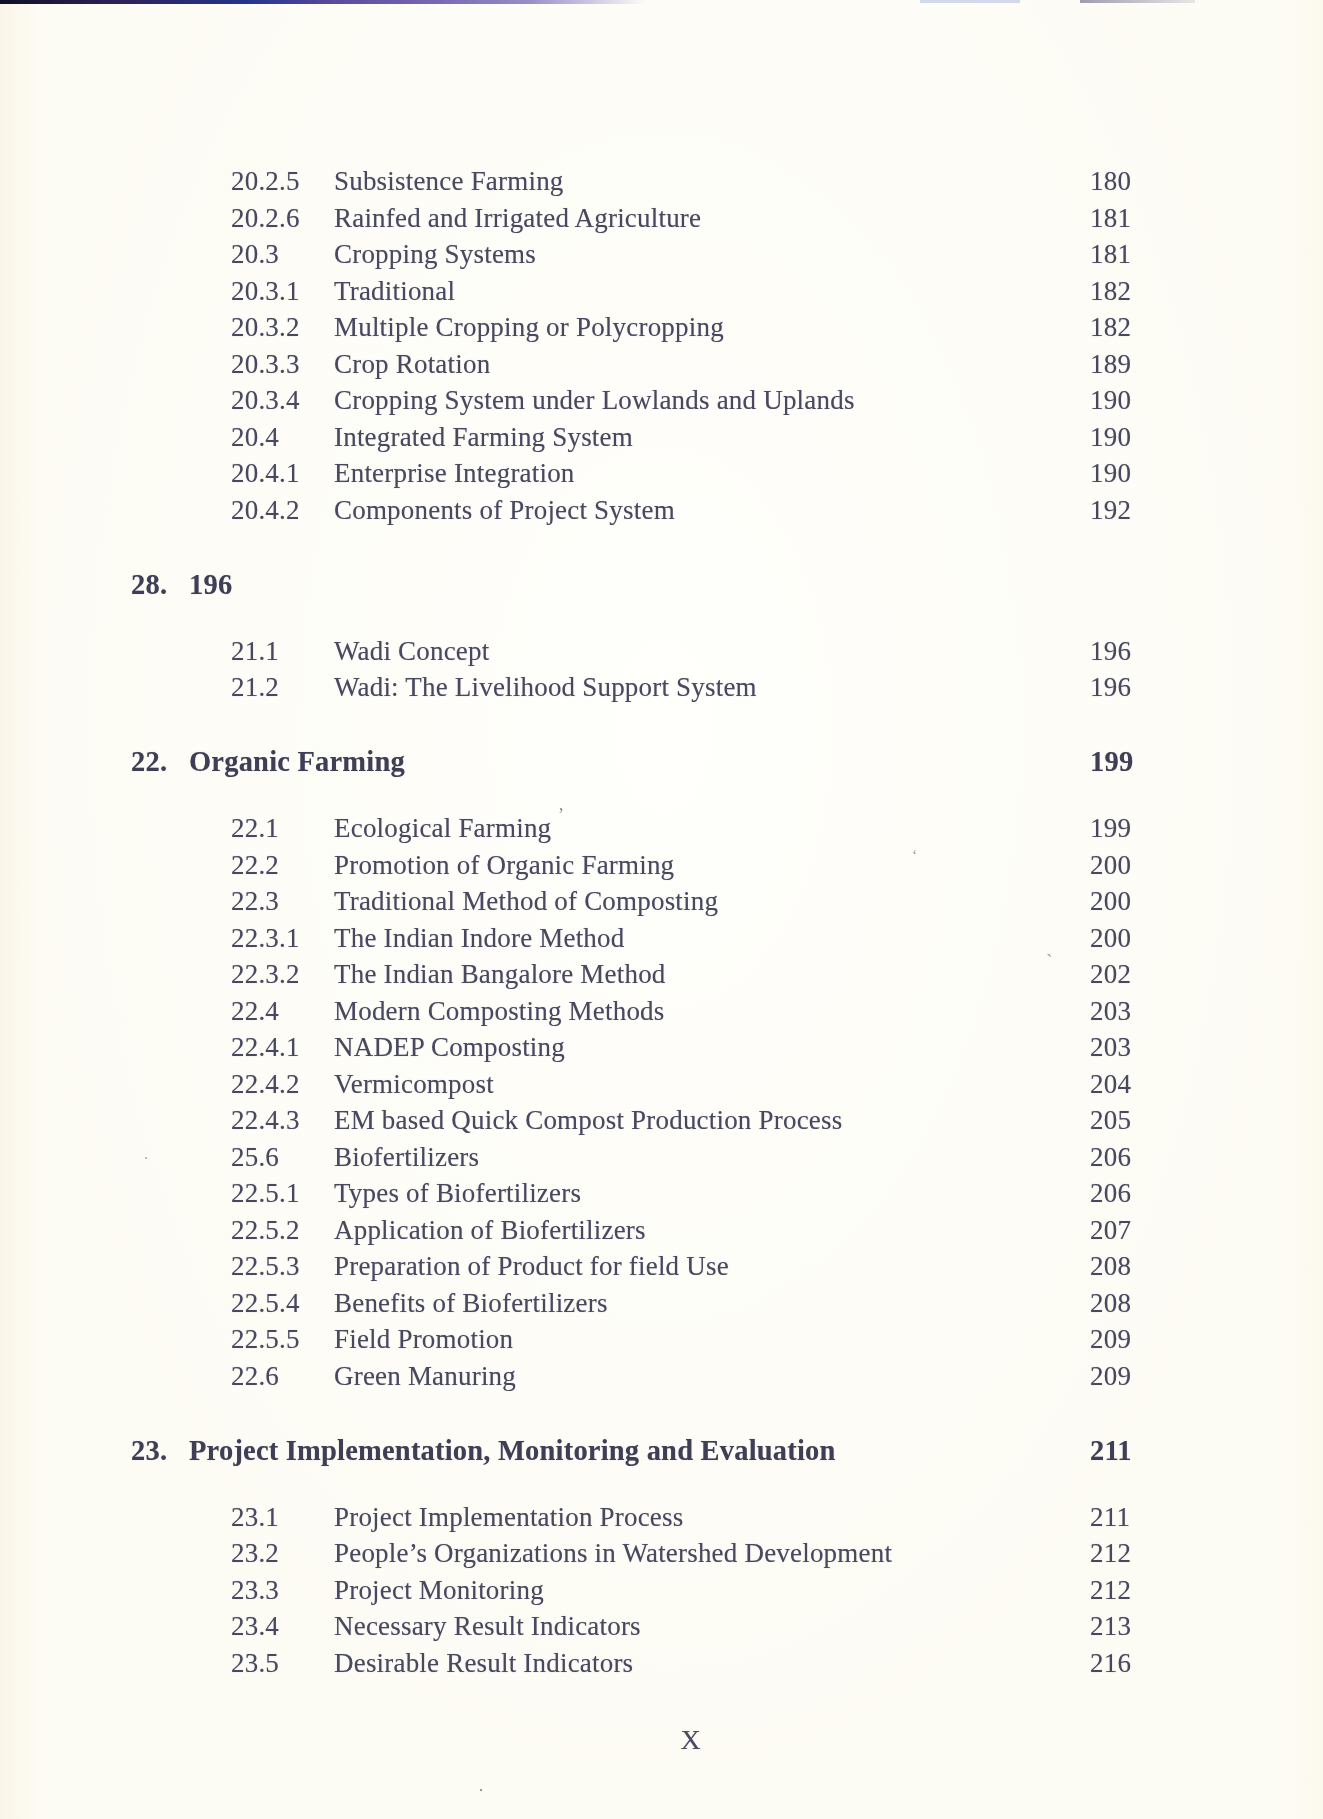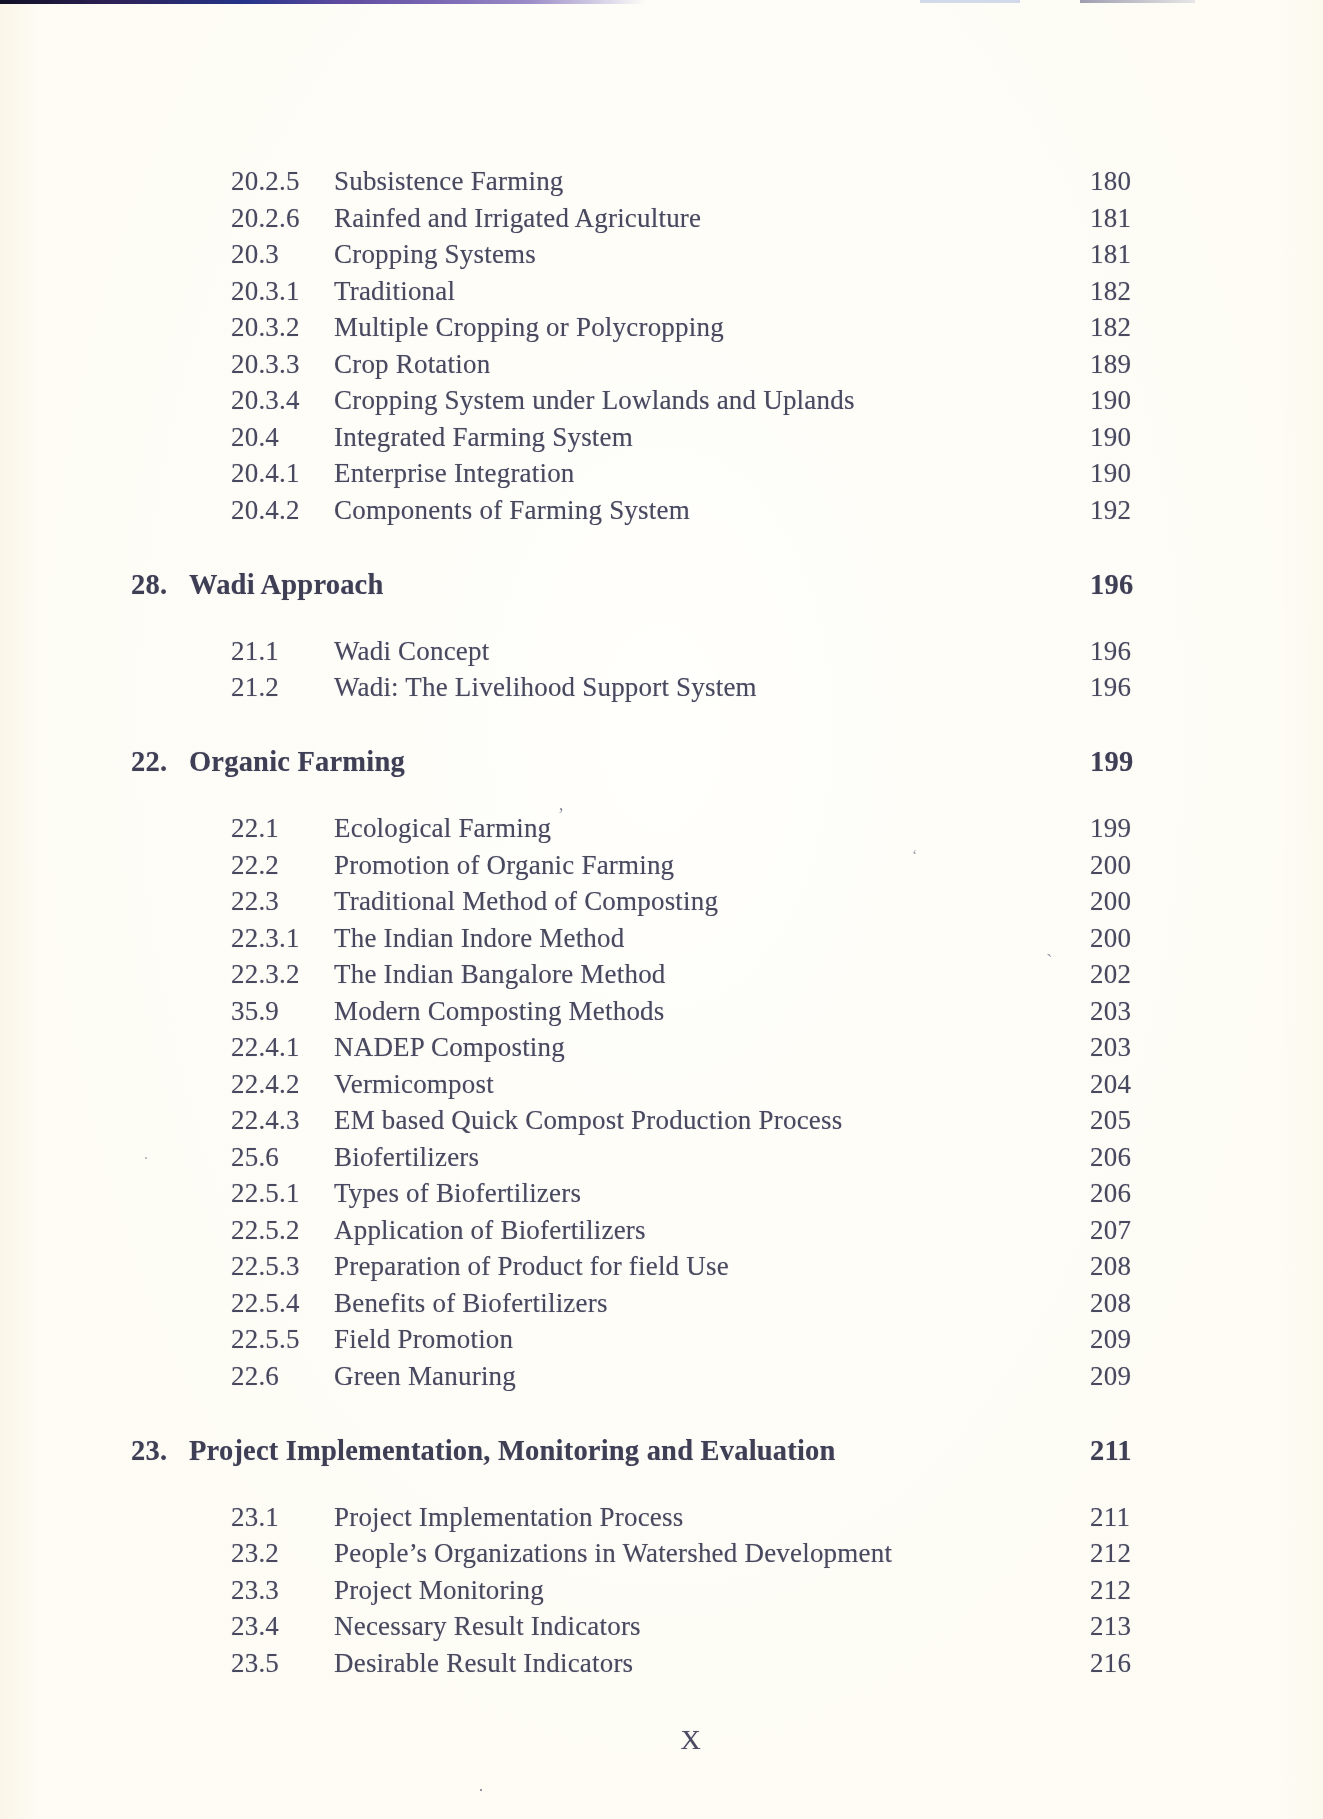--- a/index.html
+++ b/index.html
@@ -104,28 +104,27 @@
           <span class="title">Integrated Farming System</span>
           <span class="page">190</span>
         </div>
         <div class="row">
           <span class="num">20.4.1</span>
           <span class="title">Enterprise Integration</span>
           <span class="page">190</span>
         </div>
         <div class="row">
           <span class="num">20.4.2</span>
-          <span class="title">Components of Farming System</span>
+          <span class="title">Components of Project System</span>
           <span class="page">192</span>
         </div>
       </div>
       <div>
         <div class="row heading">
           <span class="num">28.</span>
-          <span class="title">Wadi Approach</span>
           <span class="page">196</span>
         </div>
         <div class="row">
           <span class="num">21.1</span>
           <span class="title">Wadi Concept</span>
           <span class="page">196</span>
         </div>
         <div class="row">
           <span class="num">21.2</span>
           <span class="title">Wadi: The Livelihood Support System</span>
@@ -157,21 +156,21 @@
           <span class="num">22.3.1</span>
           <span class="title">The Indian Indore Method</span>
           <span class="page">200</span>
         </div>
         <div class="row">
           <span class="num">22.3.2</span>
           <span class="title">The Indian Bangalore Method</span>
           <span class="page">202</span>
         </div>
         <div class="row">
-          <span class="num">35.9</span>
+          <span class="num">22.4</span>
           <span class="title">Modern Composting Methods</span>
           <span class="page">203</span>
         </div>
         <div class="row">
           <span class="num">22.4.1</span>
           <span class="title">NADEP Composting</span>
           <span class="page">203</span>
         </div>
         <div class="row">
           <span class="num">22.4.2</span>

